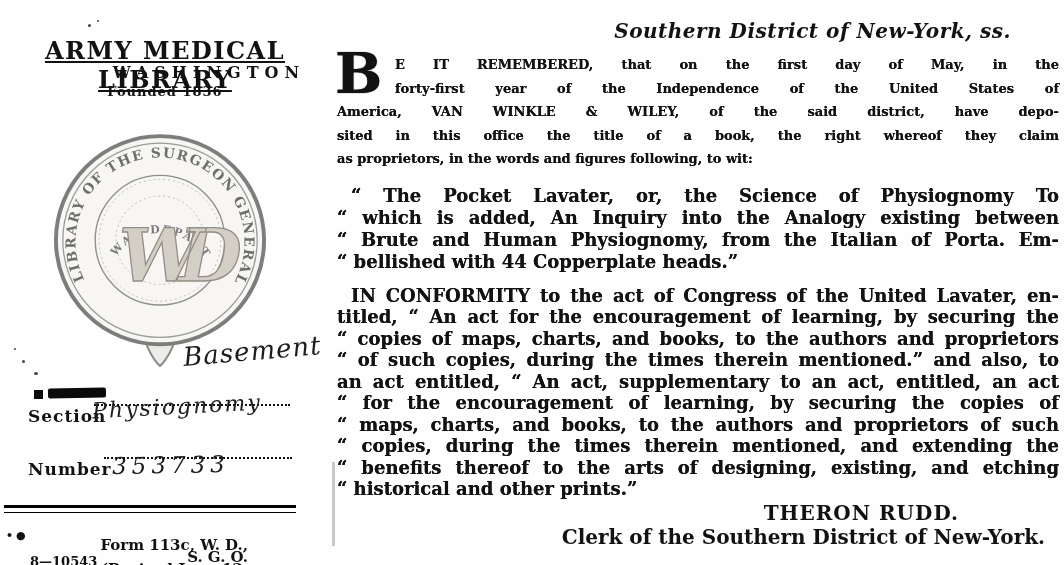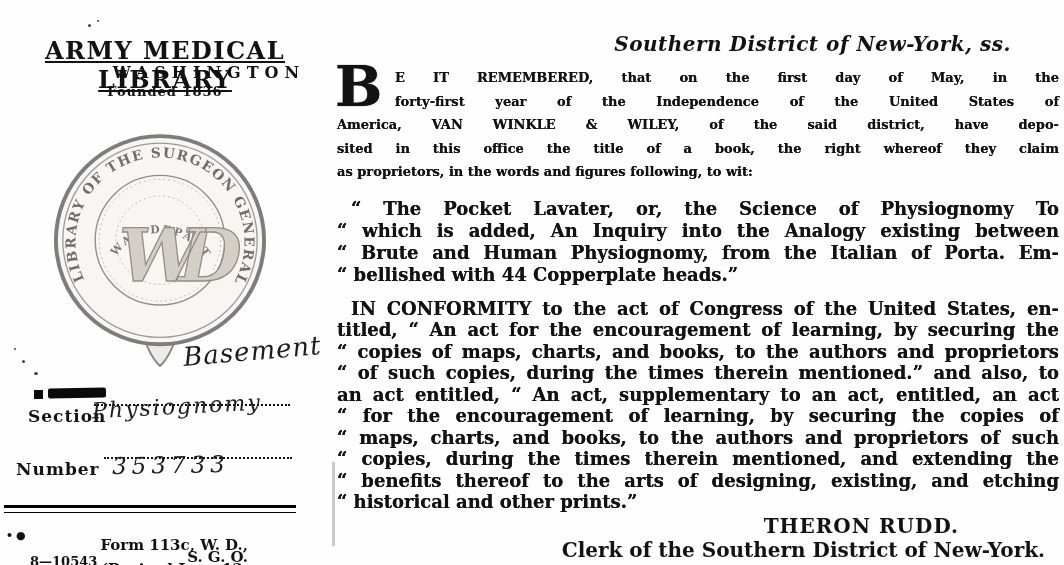--- a/index.html
+++ b/index.html
@@ -30,21 +30,21 @@
   .double-rule{position:absolute;left:4px;top:505px;width:292px;height:4px;
                border-top:3px solid #000;border-bottom:1px solid #000;}
   .print-mark{position:absolute;left:6px;top:529px;font-size:11px;font-weight:bold;letter-spacing:3px;}
   .print-code{position:absolute;left:30px;top:527px;font-size:13px;font-weight:bold;margin-top:27px;}
   .form-block{position:absolute;left:88px;top:539px;width:160px;text-align:right;
               font-weight:bold;font-size:15px;line-height:12px;}
   .speck{position:absolute;background:#444;border-radius:50%;}
 
   
   #right-page{position:absolute;left:337px;top:0;width:722px;height:565px;font-weight:bold;}
-  .rp-header{margin-top:32px;padding-right:48px;text-align:right;
+  .rp-header{margin-top:19px;padding-right:48px;text-align:right;
              font-style:italic;font-size:20px;letter-spacing:0.5px;}
   .para{position:relative;}
   .line{font-size:18px;line-height:21.8px;text-align:justify;text-shadow:0 0 0.5px rgba(0,0,0,.85);}
   .jl{text-align-last:justify;}
   #para1{margin-top:10px;}
   #para1 .line{font-size:13px;line-height:23.6px;}
   .cap-indent{padding-left:58px;}
   .drop-cap{position:absolute;left:-2px;top:-5px;font-size:56px;line-height:50px;font-weight:bold;
             text-shadow:0 0 1px #000;}
   #para2{margin-top:14px;}
@@ -88,21 +88,21 @@
 
     <div class="hand hand-basement">Basement</div>
 
     <div class="strike-blob1"></div>
     <div class="strike-blob2"></div>
 
     <div class="lp-label" style="left:28px;top:406px;">Section</div>
     <div class="dotted-line" style="left:94px;top:404px;width:196px;"></div>
     <div class="hand hand-section">Physiognomy</div>
 
-    <div class="lp-label" style="left:16px;top:459px;">Number</div>
+    <div class="lp-label" style="left:28px;top:459px;">Number</div>
     <div class="dotted-line" style="left:104px;top:457px;width:188px;"></div>
     <div class="hand hand-number">353733</div>
 
     <div class="double-rule"></div>
     <div class="print-mark">•●</div>
     <div class="print-code">8—10543</div>
     <div class="form-block">
       <div>Form 113c, W. D., S. G. O.</div>
       <div>(Revised June 13, 1930)</div>
     </div>
@@ -129,21 +129,21 @@
     </div>
 
     <div id="para2" class="para">
       <div class="line jl first-ind">“ The Pocket Lavater, or, the Science of Physiognomy   To</div>
       <div class="line jl">“ which is added, An Inquiry into the Analogy existing between</div>
       <div class="line jl">“ Brute and Human Physiognomy, from the Italian of Porta.   Em-</div>
       <div class="line">“ bellished with 44 Copperplate heads.”</div>
     </div>
 
     <div id="para3" class="para">
-      <div class="line jl first-ind">IN CONFORMITY to the act of Congress of the United States, en-</div>
+      <div class="line jl first-ind">IN CONFORMITY to the act of Congress of the United Lavater, en-</div>
       <div class="line jl">titled, “ An act for the encouragement of learning, by securing the</div>
       <div class="line jl">“ copies of maps, charts, and books, to the authors and proprietors</div>
       <div class="line jl">“ of such copies, during the times therein mentioned.” and also, to</div>
       <div class="line jl">an act entitled, “ An act, supplementary to an act, entitled, an act</div>
       <div class="line jl">“ for the encouragement of learning, by securing the copies of</div>
       <div class="line jl">“ maps, charts, and books, to the authors and proprietors of such</div>
       <div class="line jl">“ copies, during the times therein mentioned, and extending the</div>
       <div class="line jl">“ benefits thereof to the arts of designing, existing, and etching</div>
       <div class="line">“ historical and other prints.”</div>
     </div>

